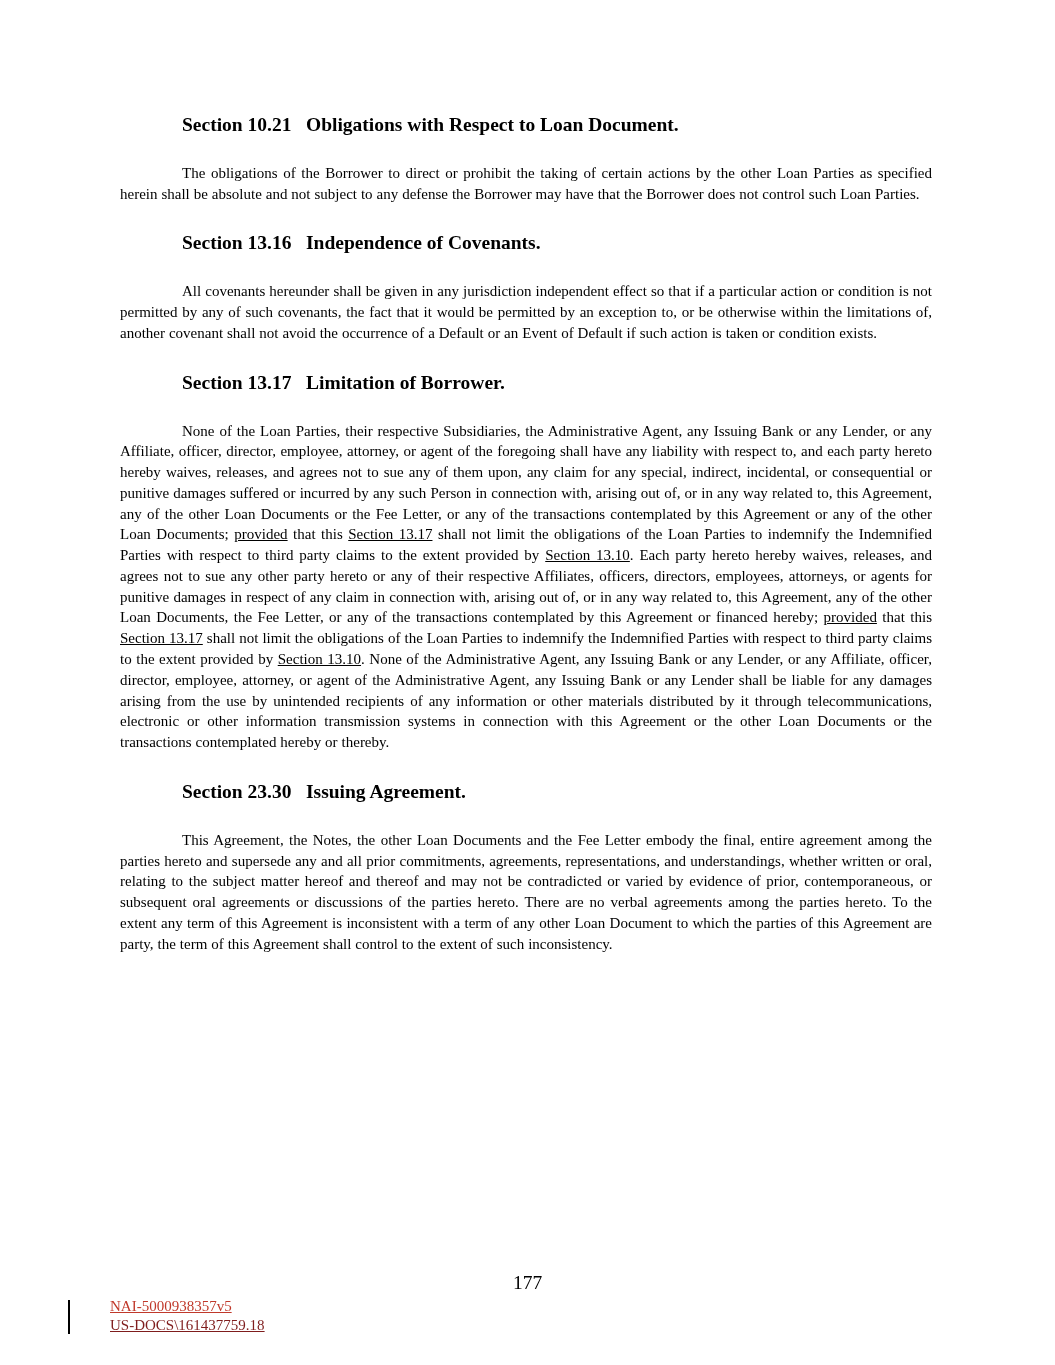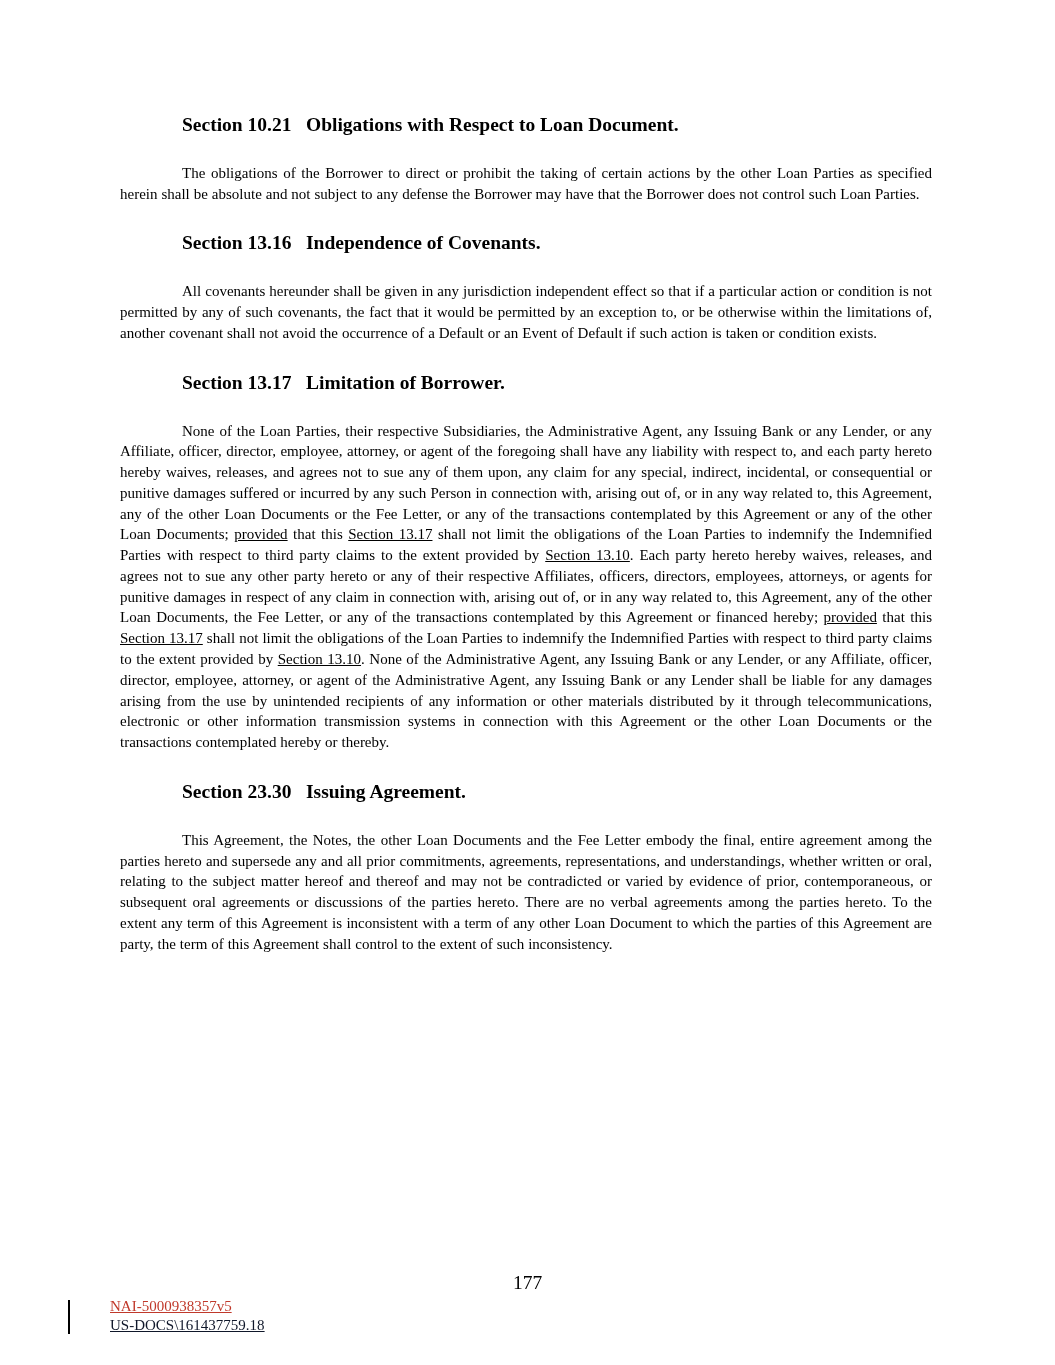--- a/index.html
+++ b/index.html
@@ -63,21 +63,21 @@
     font-family: "Liberation Serif", "DejaVu Serif", serif;
     font-size: 15px;
     line-height: 1.25;
   }
   .footer .line1 {
     color: #c0392b;
     text-decoration: underline;
     display: block;
   }
   .footer .line2 {
-    color: #0f172a;
+    color: #7f1d1d;
     text-decoration: underline;
     display: block;
   }
   .change-bar {
     position: absolute;
     left: 68px;
     top: 1300px;
     width: 2px;
     height: 34px;
     background: #000000;

